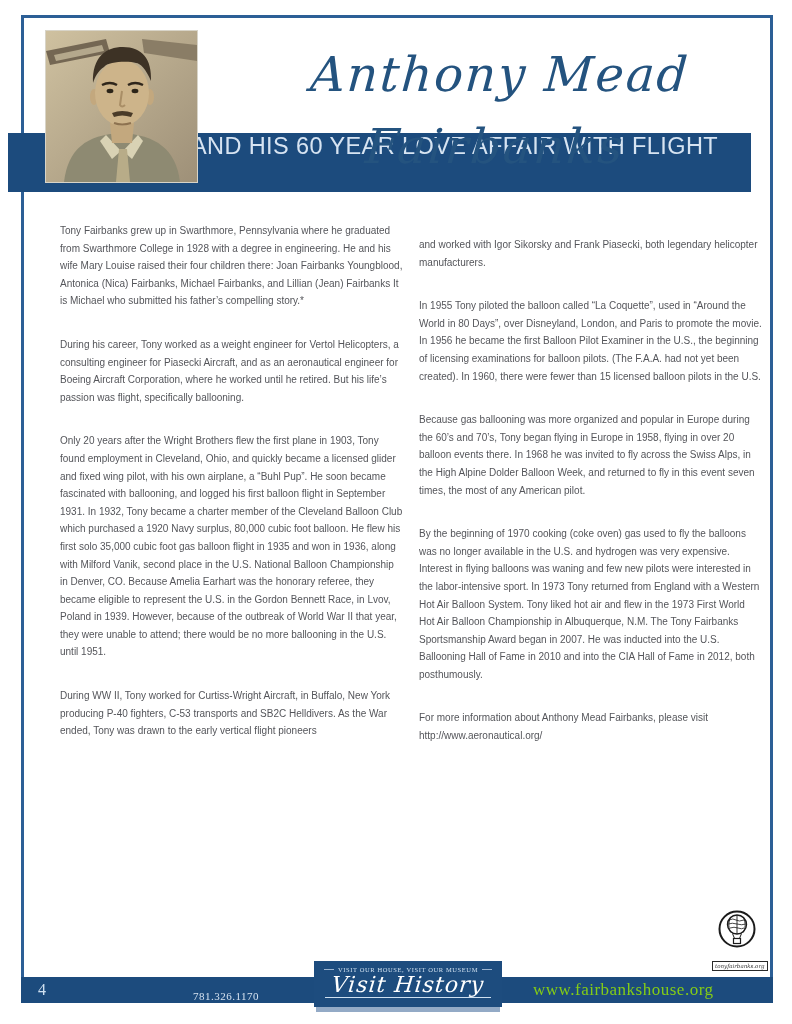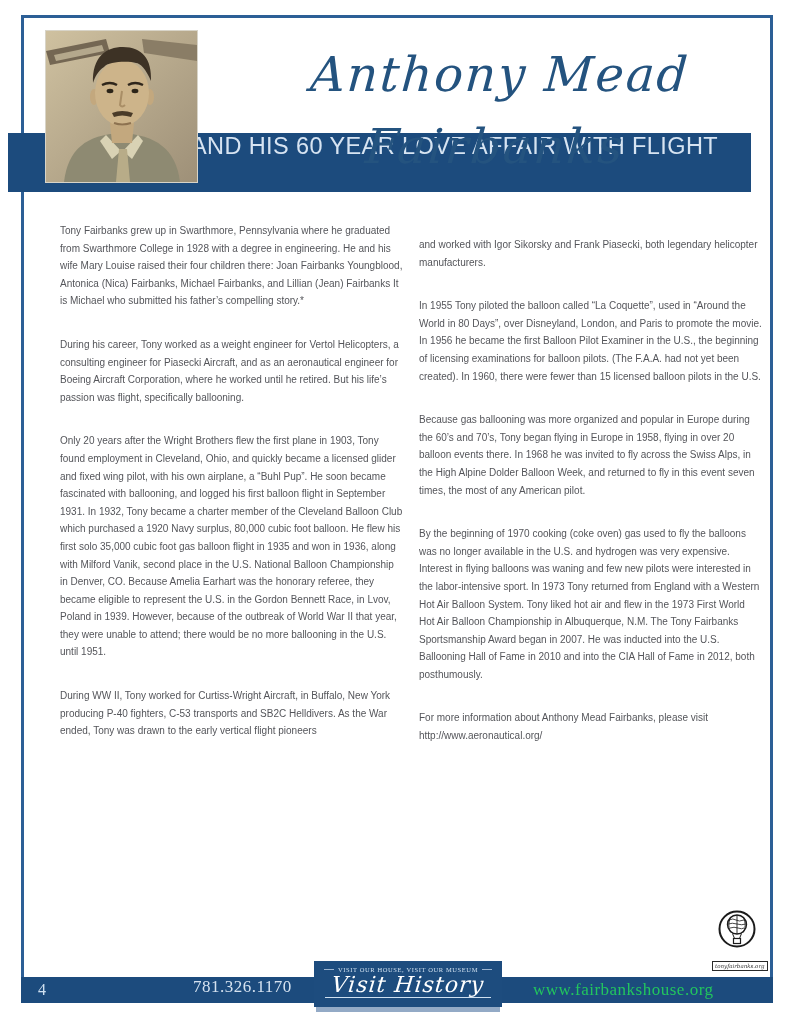--- a/index.html
+++ b/index.html
@@ -48,24 +48,24 @@
   }
   
   .footer-bar{
     position:absolute;left:21px;top:977px;width:752px;height:26px;
     background:#1c4b7d;z-index:2;font-family:"Liberation Serif", serif;
   }
   .footer-page-number{
     position:absolute;left:17px;top:4px;font-size:16px;color:#cfe0f0;
   }
   .footer-phone{
-    position:absolute;left:172px;top:0;font-size:17px;color:#d5e2f0;letter-spacing:0.5px;
+    position:absolute;left:172px;top:13px;font-size:11px;color:#d5e2f0;letter-spacing:0.5px;
   }
   .footer-website{
-    position:absolute;left:512px;top:3px;font-size:17px;color:#22c55e;letter-spacing:0.5px;
+    position:absolute;left:512px;top:3px;font-size:17px;color:#84cc16;letter-spacing:0.5px;
   }
   .visit-box{
     position:absolute;left:314px;top:961px;width:188px;height:46px;
     background:#1d4c7e;z-index:5;text-align:center;box-sizing:border-box;
   }
   .visit-tagline{
     display:flex;align-items:center;justify-content:center;gap:4px;
     margin-top:5px;color:#cfe0f0;font-family:"Liberation Serif", serif;
     font-size:6.5px;letter-spacing:0.6px;white-space:nowrap;
   }

